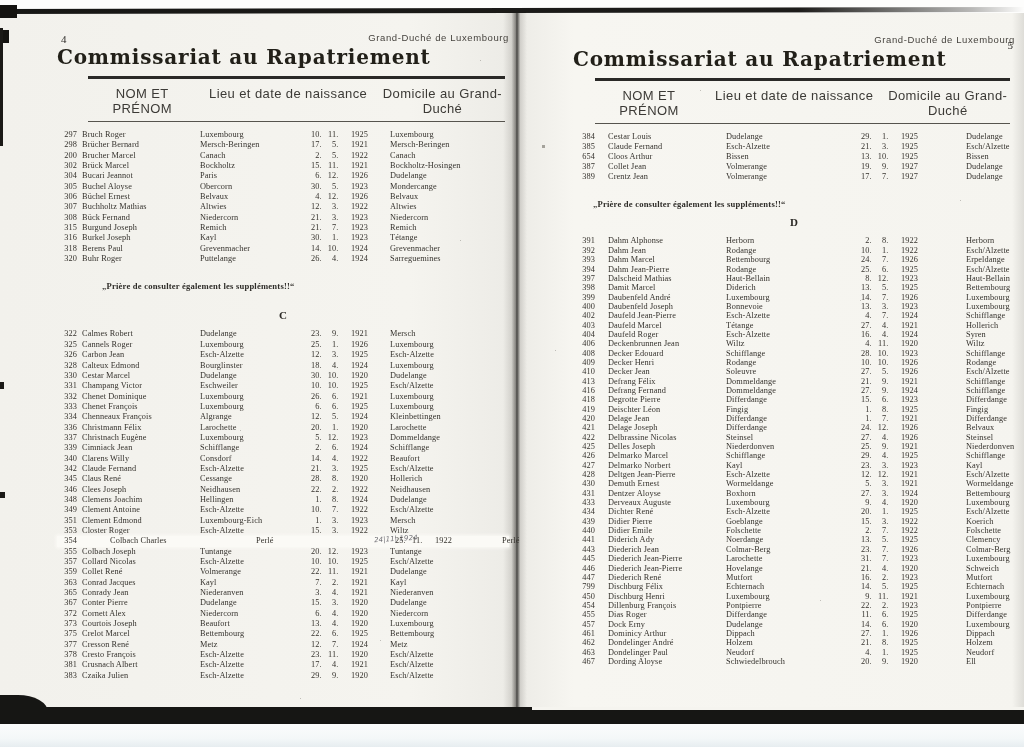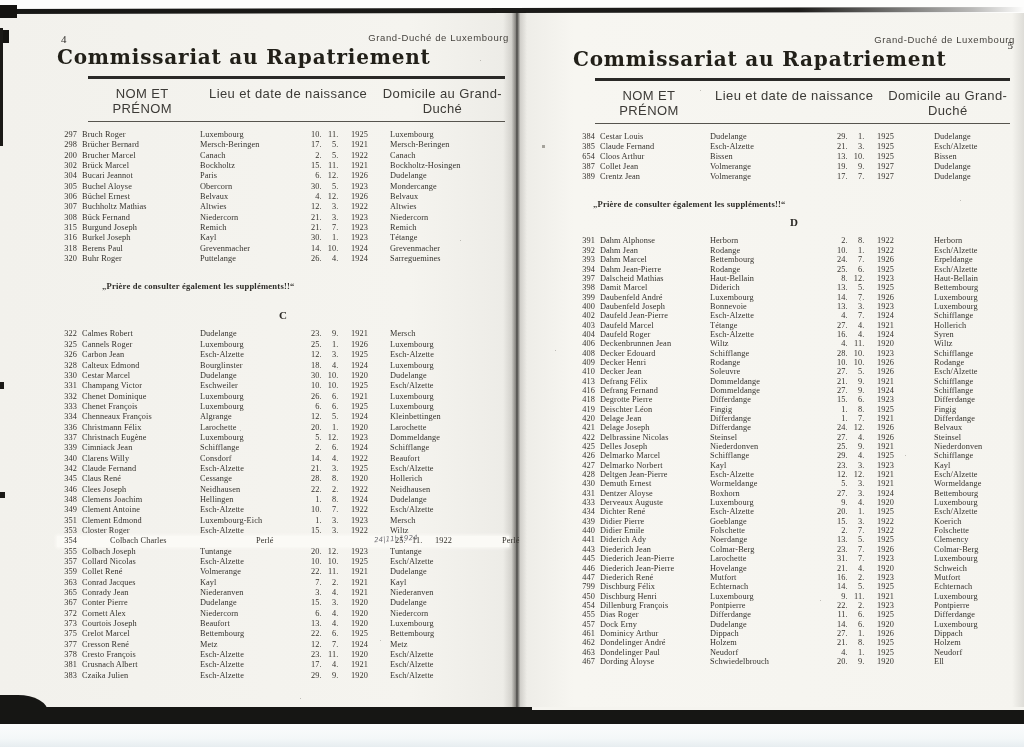--- a/index.html
+++ b/index.html
@@ -53,21 +53,21 @@
   .rule-thin  { height:1px; background:#56544e; }
   #page4 .rule-thick, #page4 .cols, #page4 .rule-thin { margin-left:31px; width:417px; }
   #page5 .rule-thick, #page5 .cols, #page5 .rule-thin { margin-left:22px; width:415px; }
   .cols { display:grid; grid-template-columns:26% 44% 30%; font-family:"Liberation Sans", sans-serif;
     font-size:13px; letter-spacing:.4px; color:#3c3a36; padding:7px 0 5px; }
   .cols span { text-align:center; }
   .rows { margin-top:8px; }
   .row { display:grid; position:relative; align-items:baseline;
     font-size:8.3px; letter-spacing:.1px; color:#35322d; }
   #page4 .row { grid-template-columns:20px 118px 106px 62px 1fr; height:10.35px; padding-left:5px; }
-  #page5 .row { grid-template-columns:22px 110px 122px 62px 1fr; padding-left:5px; }
+  #page5 .row { grid-template-columns:22px 110px 122px 62px 1fr; padding-left:5px;gap:8px; }
   #page5 .sec-first .row { height:10.1px; }
   #page5 .sec-d .row { height:9.35px; }
   .c-no { text-align:right; padding-right:5px; }
   .c-date { display:flex; }
   .d-day { display:inline-block; width:16px; text-align:right; }
   .d-mon { display:inline-block; width:17px; text-align:right; }
   .d-year{ display:inline-block; width:30px; text-align:right; }
   #page4 .c-dom { padding-left:22px; }
   #page5 .c-dom { padding-left:40px; }
   .row.highlight { background:#fbfaf6; box-shadow:0 0 3px 1px #fbfaf6;gap:28px; }

